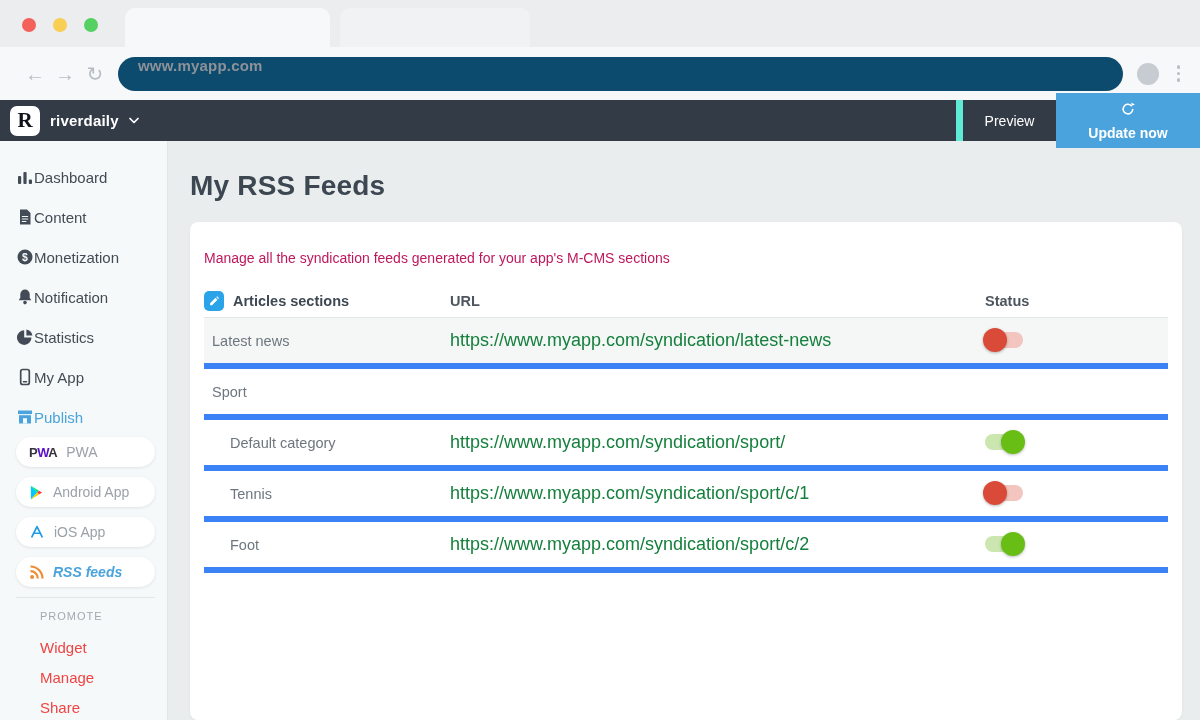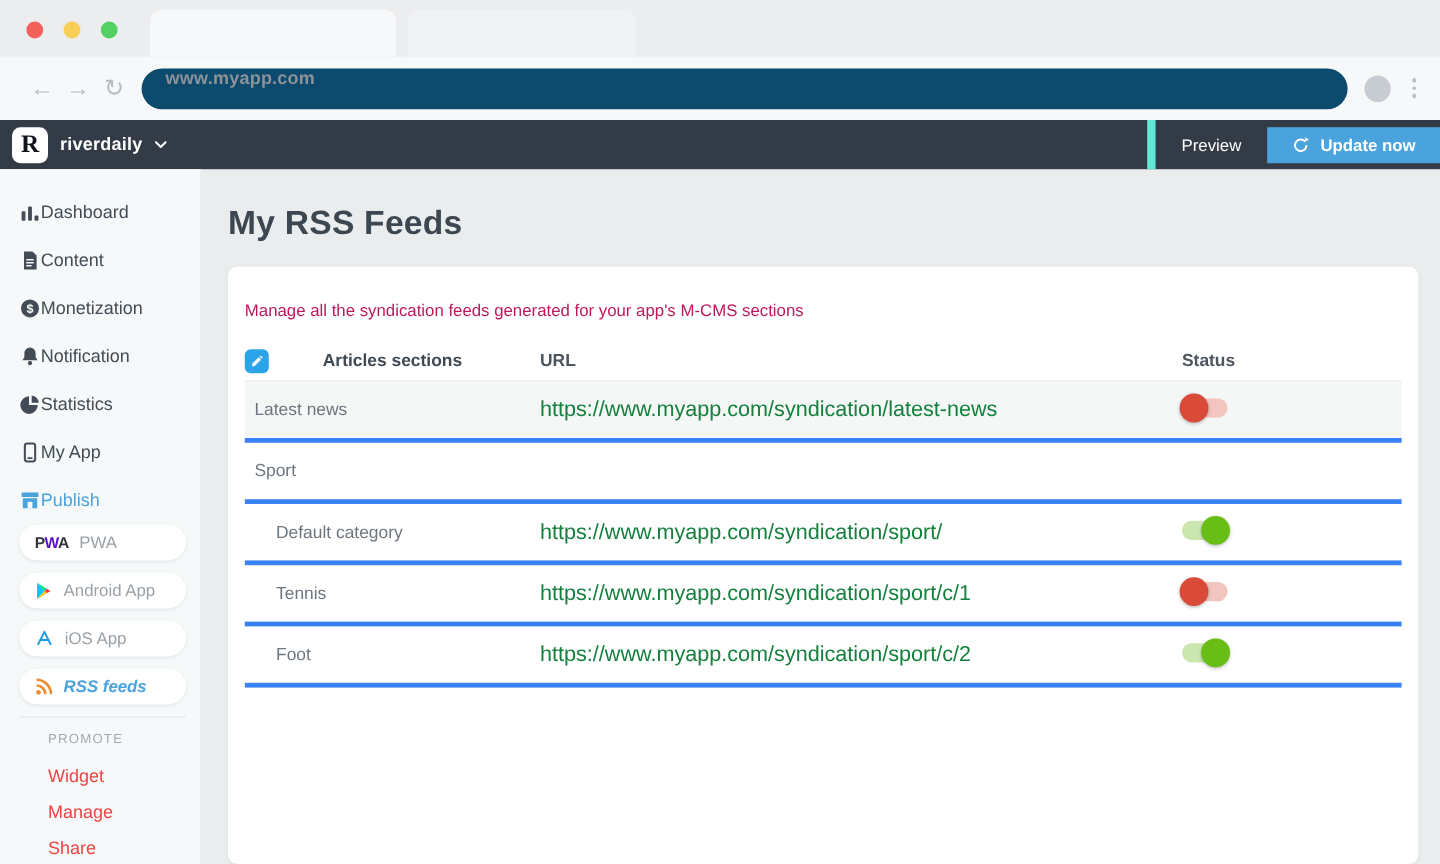--- a/index.html
+++ b/index.html
@@ -35,22 +35,22 @@
 
   
   .app-header{height:41px;background:#333b46;display:flex;align-items:center;flex:none;}
   .brand{display:flex;align-items:center;gap:10px;padding-left:10px;cursor:pointer;}
   .logo-sq{width:30px;height:30px;background:#ffffff;border-radius:7px;display:flex;align-items:center;justify-content:center;
            font-family:"Liberation Serif",serif;font-weight:700;font-size:21px;color:#10131a;}
   .brand-name{color:#ffffff;font-size:15px;font-weight:600;letter-spacing:.2px;}
   .hdr-spacer{flex:1;}
   .preview-btn{width:100px;height:41px;display:flex;align-items:center;justify-content:center;color:#fff;font-size:14px;
                border-left:7px solid #5eead4;cursor:pointer;}
-  .update-btn{width:144px;height:30px;background:var(--accent);display:flex;align-items:center;justify-content:center;gap:8px;
-              color:#fff;font-size:14px;font-weight:600;cursor:pointer;}
+  .update-btn{width:144px;height:55px;background:var(--accent);display:flex;align-items:center;justify-content:center;gap:8px;
+              color:#fff;font-size:14px;font-weight:600;cursor:pointer;flex-direction:column;}
 
   
   .app-body{flex:1;display:flex;min-height:0;}
   .sidebar{width:168px;background:#f6f9f9;border-right:1px solid #e2e6e7;padding-top:16px;flex:none;overflow:hidden;}
   .nav-item{height:40px;display:flex;align-items:center;padding-left:16px;font-size:15px;color:#434c56;cursor:pointer;}
   .nav-item svg{flex:none;}
   .nav-item.active{color:var(--accent);}
   .pill{height:30px;margin:0 12px 10px 16px;background:#ffffff;border-radius:15px;box-shadow:0 1px 3px rgba(60,70,80,.12);
         display:flex;align-items:center;gap:9px;padding-left:13px;font-size:14px;color:#9aa1a8;cursor:pointer;}
   .pill.active-pill .pill-label{color:var(--accent);font-weight:600;font-style:italic;}
@@ -60,29 +60,29 @@
   .promote-heading{padding-left:40px;font-size:11px;letter-spacing:1px;color:#a2a9b0;margin-bottom:10px;}
   .promote-item{height:30px;display:flex;align-items:center;padding-left:40px;font-size:15px;color:#ef4444;cursor:pointer;}
 
   .main{flex:1;display:flex;flex-direction:column;padding:27px 18px 0 22px;min-width:0;}
   .page-title{font-size:28px;font-weight:700;color:#3d4752;letter-spacing:.2px;line-height:36px;}
   .card{margin-top:18px;background:#ffffff;border-radius:8px;box-shadow:0 1px 3px rgba(60,70,80,.06);flex:1;
         padding:28px 14px 0 14px;overflow:hidden;}
   .card-desc{font-size:14px;color:#be185d;padding-left:0;margin-bottom:18px;}
 
   .tbl-head{display:flex;align-items:center;height:34px;border-bottom:1px solid #e4e6e8;}
-  .col-name{width:246px;flex:none;display:flex;align-items:center;gap:36px;}
+  .col-name{width:246px;flex:none;display:flex;align-items:center;}
   .col-url{flex:1;min-width:0;}
   .col-status{width:183px;flex:none;}
   .edit-btn{width:20px;height:20px;background:#2aa3e8;border-radius:5px;display:flex;align-items:center;justify-content:center;
             margin-right:9px;cursor:pointer;flex:none;}
   .head-label{font-size:14.5px;font-weight:700;color:#3f4953;}
   .head-label.soft{font-weight:600;color:#4d565e;}
 
-  .trow{display:flex;align-items:center;height:51px;border-bottom:4px solid #3b82f6;justify-content:center;}
+  .trow{display:flex;align-items:center;height:51px;border-bottom:6px solid #3b82f6;justify-content:center;}
   .trow.highlight{background:#f5f6f6;}
   .row-name{font-size:14.5px;color:#6d767f;padding-left:8px;}
   .trow.indent .row-name{padding-left:26px;}
   .row-url{font-size:18px;color:#15803d;}
 
   .toggle{position:relative;width:38px;height:16px;border-radius:8px;cursor:pointer;display:inline-block;margin-top:2px;}
   .toggle .knob{position:absolute;top:-4px;width:24px;height:24px;border-radius:50%;box-shadow:0 1px 3px rgba(0,0,0,.28);}
   .toggle[data-state="off"]{background:var(--toggle-off-track);}
   .toggle[data-state="off"] .knob{left:-2px;background:var(--toggle-off);}
   .toggle[data-state="on"]{background:var(--toggle-on-track);}

